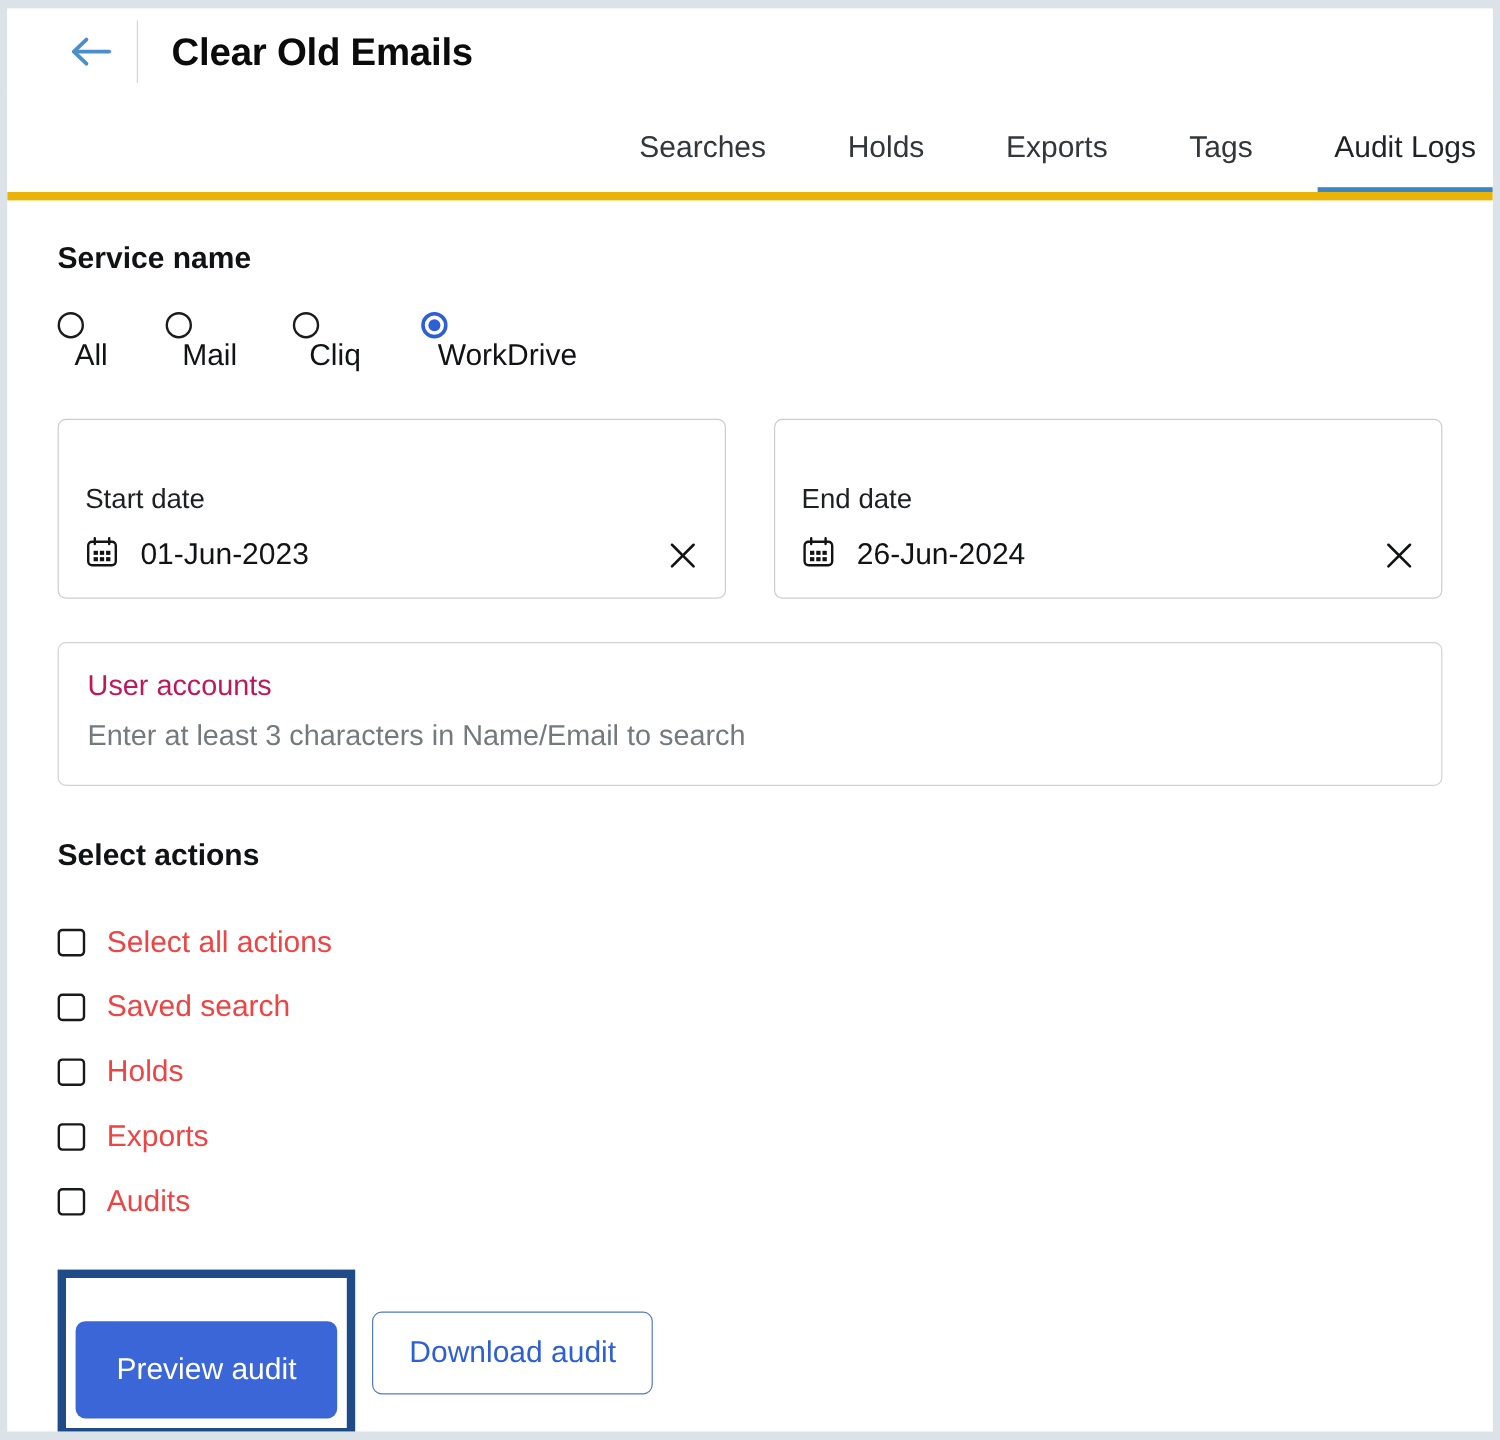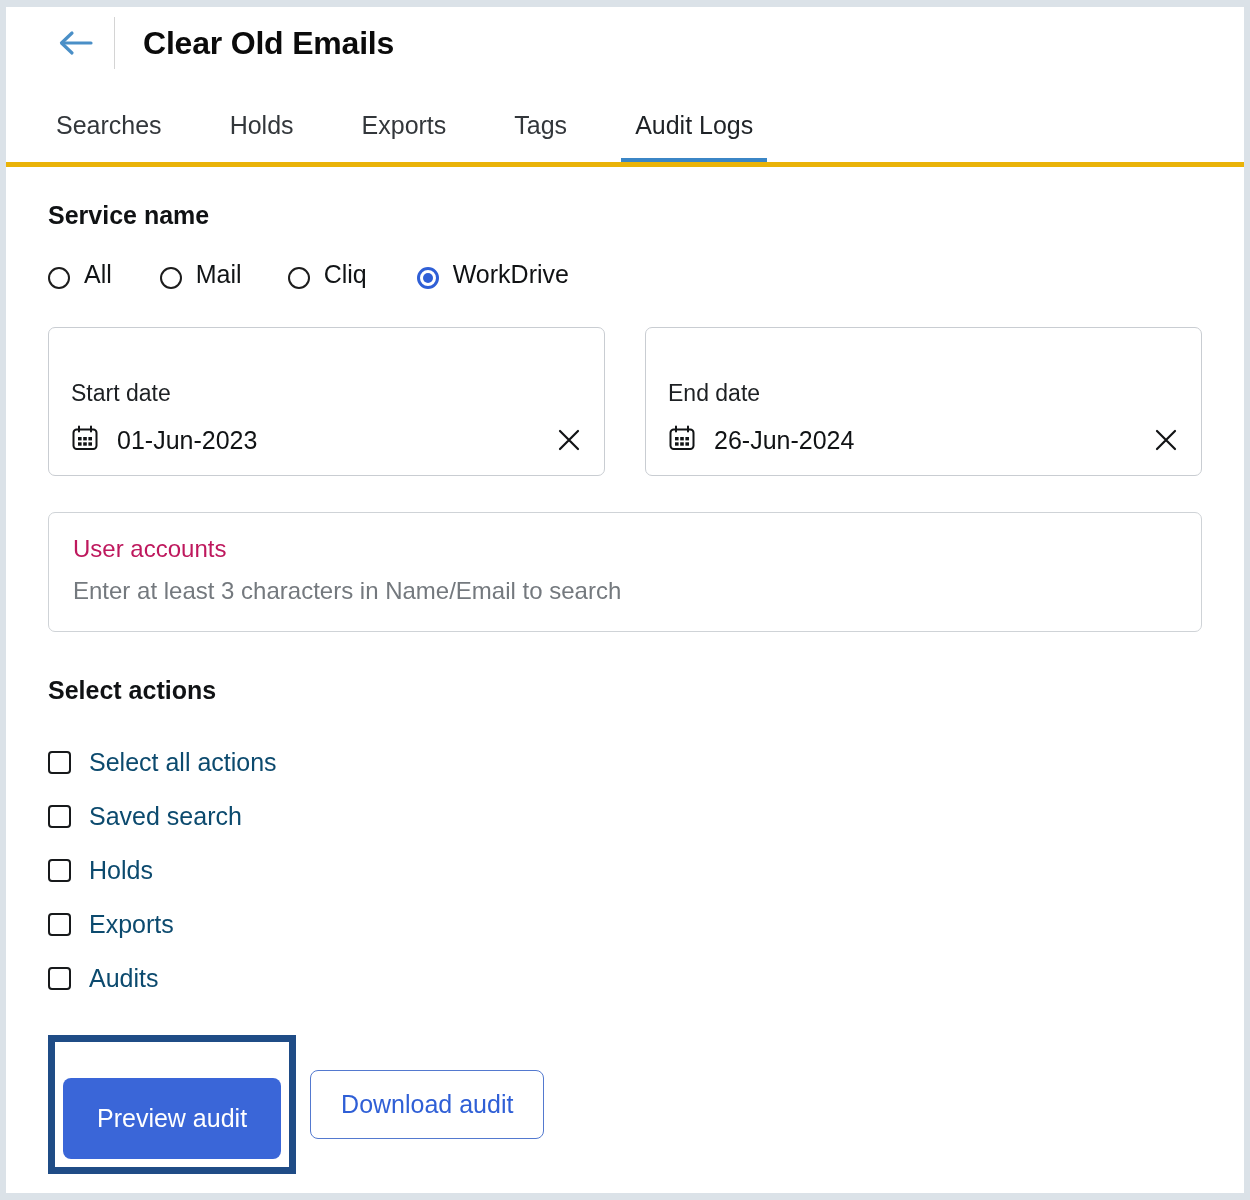--- a/index.html
+++ b/index.html
@@ -59,22 +59,23 @@
     letter-spacing: -0.2px;
     white-space: nowrap;
   }
 
   
   .tabs {
     display: flex;
     align-items: flex-end;
     height: 88px;
     padding-left: 36px;
-    border-bottom: 5px solid #eab308;
-    background: #ffffff;
+    border-bottom: 7px solid #eab308;
+    background: #ffffff;
+    justify-content: flex-end;
   }
   .tab {
     position: relative;
     font-size: 25px;
     color: #33373b;
     padding: 0 14px 22px 14px;
     margin-right: 40px;
     cursor: pointer;
     white-space: nowrap;
   }
@@ -102,23 +103,24 @@
   }
 
   
   .radio-row {
     display: flex;
     align-items: center;
     margin-bottom: 38px;
   }
   .radio-item {
     display: flex;
-    align-items: flex-end;
+    align-items: flex-start;
     cursor: pointer;
     margin-right: 0;
+    flex-direction: column;
   }
   .radio-item .dot {
     width: 22px;
     height: 22px;
     border-radius: 50%;
     border: 2px solid #1c1c1c;
     background: #ffffff;
     flex: 0 0 auto;
     position: relative;
   }
@@ -221,21 +223,21 @@
   .check-box {
     width: 23px;
     height: 23px;
     border: 2px solid #17191b;
     border-radius: 4px;
     background: #ffffff;
     flex: 0 0 auto;
   }
   .check-label {
     font-size: 25px;
-    color: #0c4a6e;
+    color: #ef4444;
     margin-left: 18px;
     white-space: nowrap;
   }
 
   
   .button-row {
     display: flex;
     align-items: center;
     padding-top: 6px;
   }

